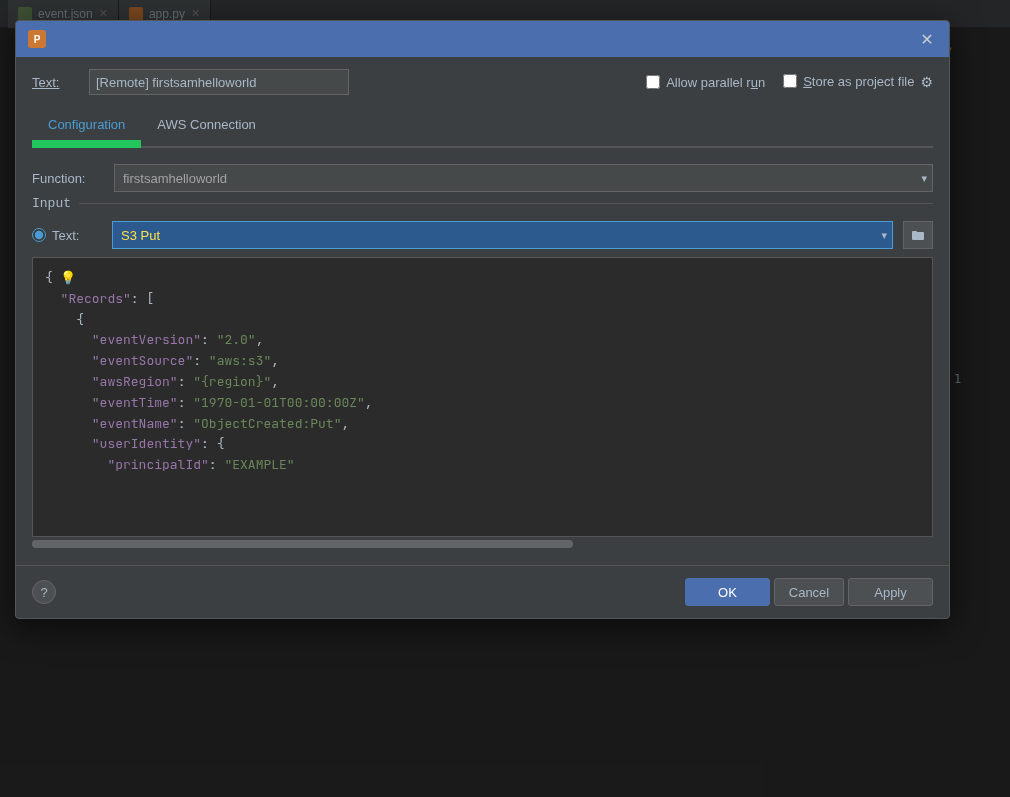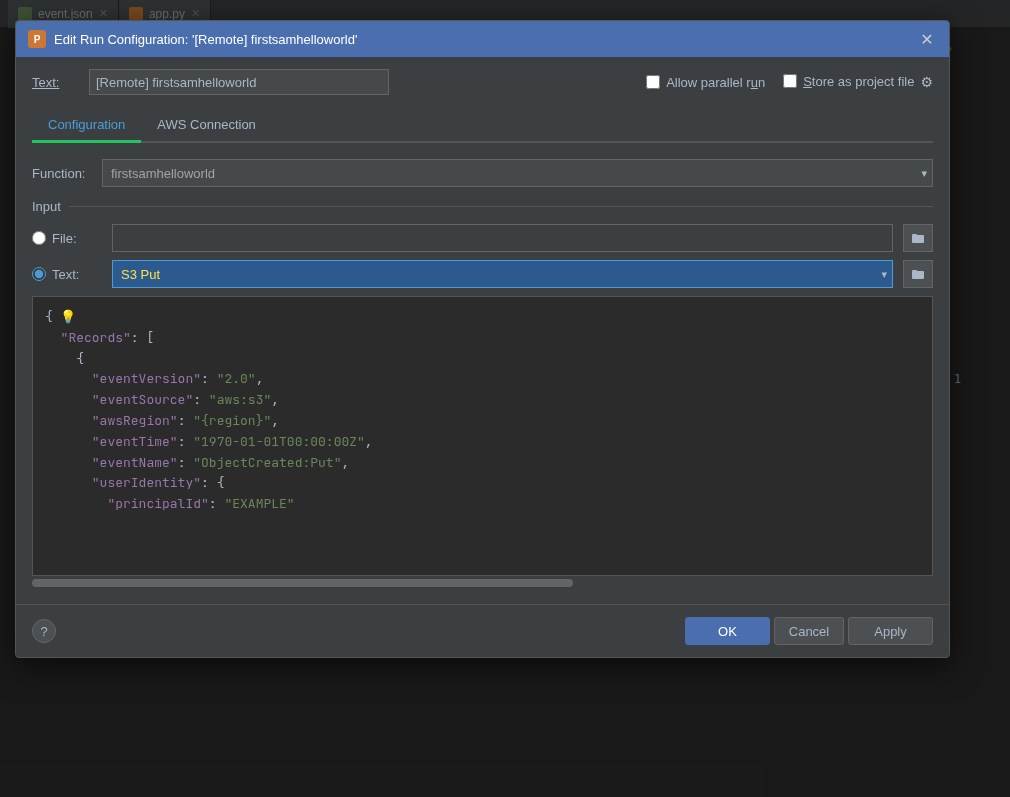--- a/index.html
+++ b/index.html
@@ -152,21 +152,21 @@
       color: #a9b7c6;
       font-size: 13px;
       min-width: 45px;
     }
 
     .name-label span {
       text-decoration: underline;
     }
 
     .name-input {
-      width: 300px;
+      width: 260px;
       height: 26px;
       background: #45494a;
       border: 1px solid #646464;
       color: #a9b7c6;
       padding: 0 6px;
       font-size: 13px;
       outline: none;
     }
 
     .checkbox-group {
@@ -215,28 +215,29 @@
       padding: 8px 16px;
       font-size: 13px;
       color: #a9b7c6;
       cursor: pointer;
       border-bottom: 2px solid transparent;
       margin-bottom: -2px;
     }
 
     .tab-item.active {
       color: #4b9cd4;
-      border-bottom: 3px solid #22c55e;
+      border-bottom: 8px solid #22c55e;
     }
 
     
     .form-row {
       display: flex;
       align-items: center;
-      margin-bottom: 12px;
+      gap: 12px;
+      margin-bottom: 4px;
     }
 
     .form-label {
       color: #a9b7c6;
       font-size: 13px;
       min-width: 70px;
     }
 
     .select-wrapper {
       flex: 1;
@@ -267,20 +268,21 @@
     }
 
     
     .section-header {
       color: #a9b7c6;
       font-size: 13px;
       margin-bottom: 10px;
       display: flex;
       align-items: center;
       gap: 8px;
+      font-family: Liberation Mono, monospace;
     }
 
     .section-header::after {
       content: '';
       flex: 1;
       height: 1px;
       background: #555;
     }
 
     .input-row {
@@ -498,21 +500,20 @@
   </div>
 </div>
 
 <div class="modal-overlay"></div>
 
 <div class="dialog">
 
   <div class="dialog-titlebar">
     <div class="dialog-title-left">
       <div class="dialog-icon">P</div>
-      <span class="dialog-title-text">Edit Run Configuration: '[Remote] firstsamhelloworld'</span>
     </div>
     <div class="dialog-close-btn">✕</div>
   </div>
 
   <div class="dialog-body">
 
     <div class="name-row">
       <span class="name-label">
         <span>Text:</span>
       </span>
@@ -546,33 +547,20 @@
           <option>firstsamhelloworld</option>
         </select>
         <span class="select-arrow">▾</span>
       </div>
     </div>
 
     <div class="section-header">
       <span>Input</span>
     </div>
 
-    <div class="input-row">
-      <div class="radio-label">
-        <input type="radio" name="inputType" id="fileRadio" style="">
-        <span>File:</span>
-      </div>
-      <input type="text" class="text-input-box" style="background: rgb(60, 63, 65);">
-      <button class="browse-btn">
-        <svg width="14" height="14" viewBox="0 0 14 14" fill="none" xmlns="http://www.w3.org/2000/svg">
-          <rect x="1" y="4" width="12" height="8" rx="1" fill="#a9b7c6"></rect>
-          <rect x="1" y="3" width="5" height="2" rx="1" fill="#a9b7c6"></rect>
-        </svg>
-      </button>
-    </div>
 
     <div class="input-row">
       <div class="radio-label">
         <input type="radio" name="inputType" id="textRadio" checked="" style="">
         <span>Text:</span>
       </div>
       <div class="text-select-wrapper">
         <select class="text-select">
           <option>S3 Put</option>
           <option>S3 Get</option>

